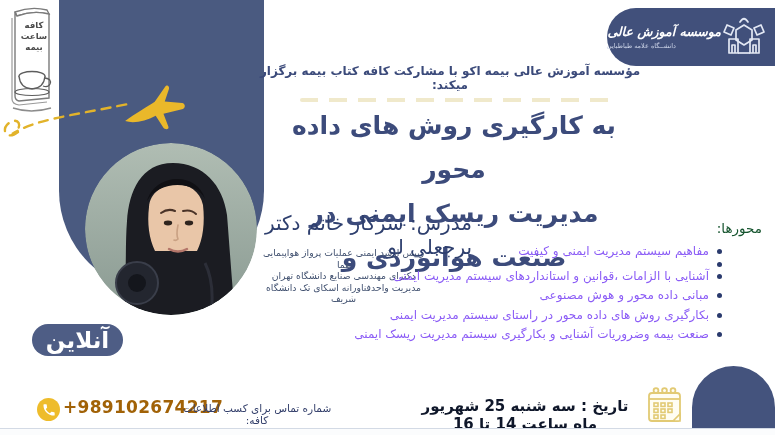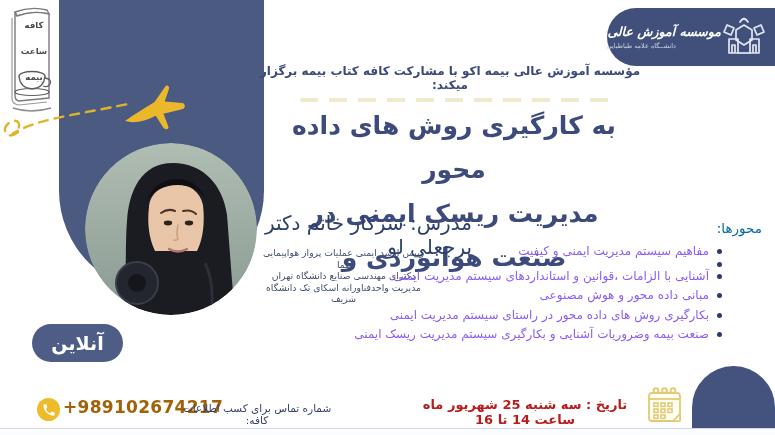--- a/index.html
+++ b/index.html
@@ -11,21 +11,21 @@
   
   .blob{
     position:absolute;left:59px;top:0;width:205px;height:293px;
     background:#4a5a80;border-radius:0 0 112px 112px;
   }
   
   .bookcafe{position:absolute;left:3px;top:4px;width:56px;height:112px;}
   .bookcafe svg{position:absolute;left:0;top:0;}
   .bookwords{
     position:absolute;left:14px;top:16px;width:34px;
-    display:flex;flex-direction:column;align-items:center;gap:16px;
+    display:flex;flex-direction:column;align-items:center;gap:1px;
     direction:rtl;color:#4a4a4a;font-size:8.5px;font-weight:600;line-height:10px;
   }
   
   .trail{position:absolute;left:0;top:92px;width:150px;height:52px;}
   .plane{position:absolute;left:122px;top:86px;width:64px;height:50px;transform:rotate(-8deg);}
   
   .badge{
     position:absolute;left:607px;top:8px;width:168px;height:58px;
     background:#41507b;border-radius:29px 0 0 29px;
     display:flex;align-items:center;justify-content:flex-start;
@@ -62,50 +62,50 @@
     font-size:9.3px;line-height:11.6px;
   }
   
   .portrait{
     position:absolute;left:85px;top:143px;width:172px;height:172px;
     border-radius:50%;overflow:hidden;
   }
   
   .topics-head{
     position:absolute;left:690px;top:220px;width:72px;
-    direction:rtl;text-align:right;font-size:13.5px;color:#0369a1;
+    direction:rtl;text-align:right;font-size:13.5px;color:#14532d;
   }
   .topics{
     position:absolute;right:53px;top:242px;width:345px;
     direction:rtl;
   }
   .topic{display:flex;align-items:center;direction:rtl;line-height:19.5px;}
   .t-dot{
     width:5px;height:5px;border-radius:50%;background:#2a3a6d;
     margin-left:8px;flex:0 0 auto;
   }
   .t-txt{font-size:12px;color:#8b5cf6;white-space:nowrap;}
   
   .online-btn{
-    position:absolute;left:32px;top:324px;width:91px;height:38px;
+    position:absolute;left:32px;top:324px;width:91px;height:32px;
     background:#4e5d85;border-radius:26px;border:none;cursor:pointer;
-    color:#fff;font-size:19px;font-weight:bold;
+    color:#fff;font-size:23px;font-weight:bold;
     display:flex;align-items:center;justify-content:center;
     font-family:"DejaVu Sans",sans-serif;
   }
   
   .dome{
     position:absolute;left:692px;top:366px;width:83px;height:62px;
     background:#44537d;border-radius:42px 42px 0 0;
   }
   .calendar{position:absolute;left:645px;top:384px;width:40px;height:42px;}
   .dateline{
     position:absolute;left:408px;top:397px;width:234px;
     direction:rtl;text-align:center;
-    font-size:13px;font-weight:600;color:#b91c1c;
+    font-size:15px;font-weight:600;color:#0f172a;
   }
   .phone-ic{
     position:absolute;left:37px;top:398px;width:23px;height:23px;border-radius:50%;
     background:#eebc2b;display:flex;align-items:center;justify-content:center;
   }
   .phone-num{
     position:absolute;left:63px;top:397px;direction:ltr;
     font-size:17px;font-weight:bold;color:#a16207;letter-spacing:.3px;
   }
   .phone-label{

